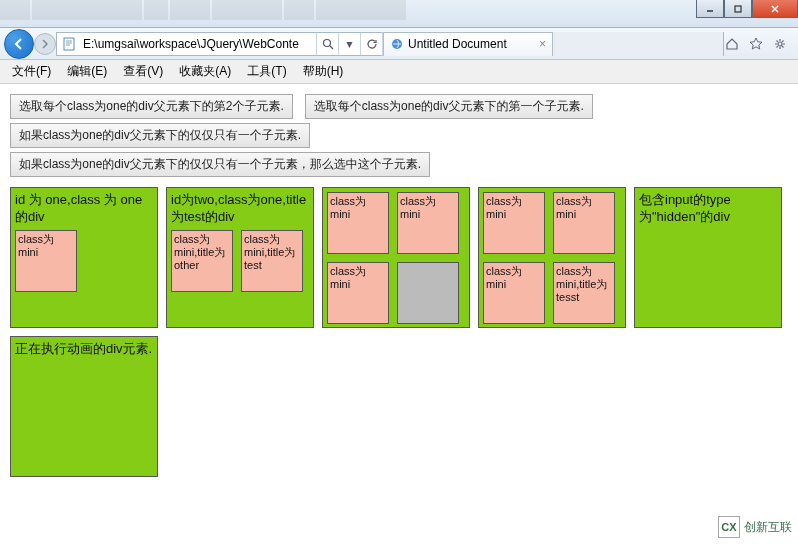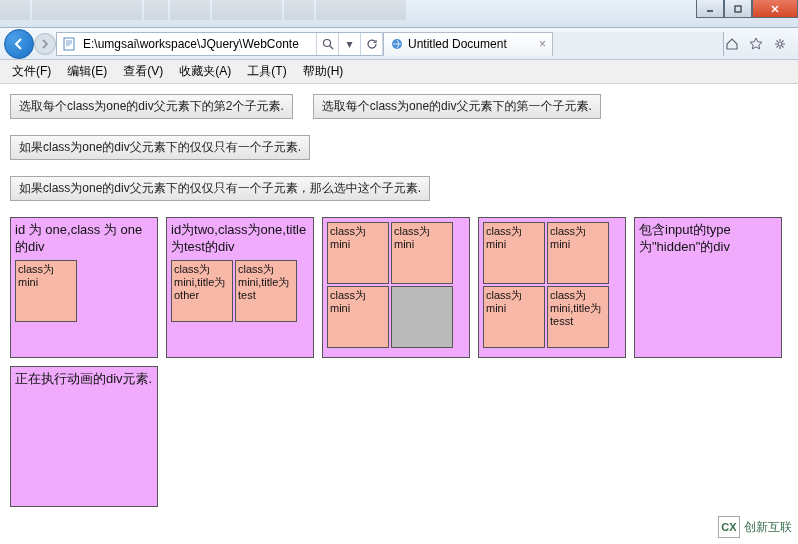--- a/index.html
+++ b/index.html
@@ -28,27 +28,27 @@
 .tab-close{margin-left:auto;color:#888;font-size:12px}
 .nav-right{display:flex;gap:8px;padding-right:6px;color:#667}
 .nav-right-icon{width:16px;height:16px;display:flex;align-items:center;justify-content:center}
 
 
 .menubar{height:24px;background:#f0f0f0;border-bottom:1px solid #d0d0d0;display:flex;align-items:center;padding:0 6px;gap:4px}
 .menu-item{padding:2px 6px}
 
 
 .content{padding:10px;background:#fff}
-.btn-row{display:flex;flex-wrap:wrap;gap:20px;margin-bottom:16px}
+.btn-row{display:flex;flex-wrap:wrap;gap:12px;margin-bottom:4px}
 .jq-btn{background:linear-gradient(#f8f8f8,#e4e4e4);border:1px solid #a8a8a8;padding:3px 8px;font-size:12px;color:#222}
 
 .box-area{display:flex;flex-wrap:wrap;gap:8px;margin-top:10px}
-.big-box{width:148px;height:141px;background:#f0abfc;border:1px solid #555;padding:4px;position:relative}
+.big-box{width:148px;height:141px;background:#84cc16;border:1px solid #555;padding:4px;position:relative}
 .big-box .ttl{font-size:13px;color:#111;line-height:1.3}
-.mini-grid{display:flex;flex-wrap:wrap;gap:2px;margin-top:4px}
+.mini-grid{display:flex;flex-wrap:wrap;gap:8px;margin-top:4px}
 .mini{width:62px;height:62px;background:#f8b8a8;border:1px solid #555;font-size:11px;color:#111;padding:2px;line-height:1.2}
 #two .mini-grid{margin-top:4px}
 .mini.gray{background:#bbb}
 
 
 .watermark{position:absolute;bottom:6px;right:6px;display:flex;align-items:center;gap:4px;font-size:12px;color:#14532d;opacity:.85}
 .wm-logo{width:22px;height:22px;border:1px solid #999;display:flex;align-items:center;justify-content:center;font-weight:bold;font-size:11px;background:#fff}
 </style>
 </head>
 <body>

